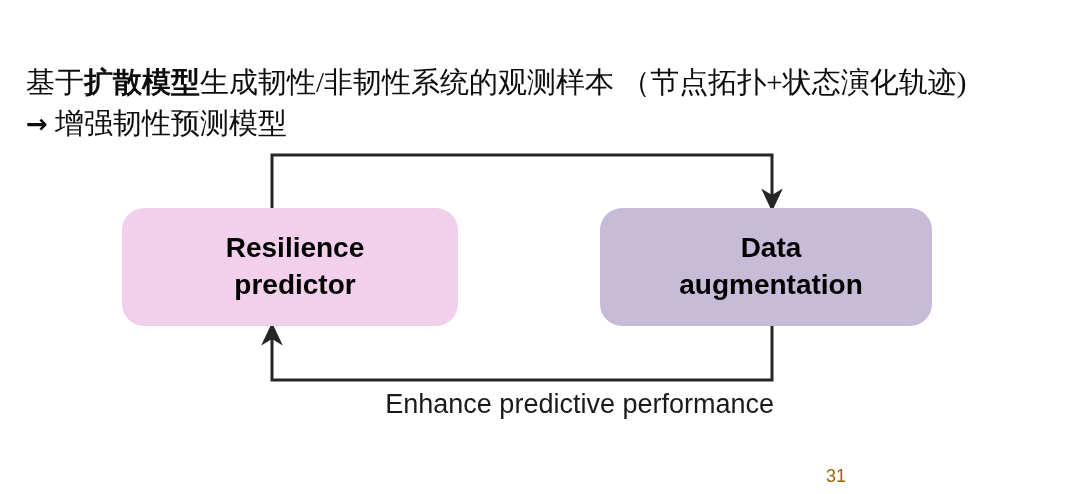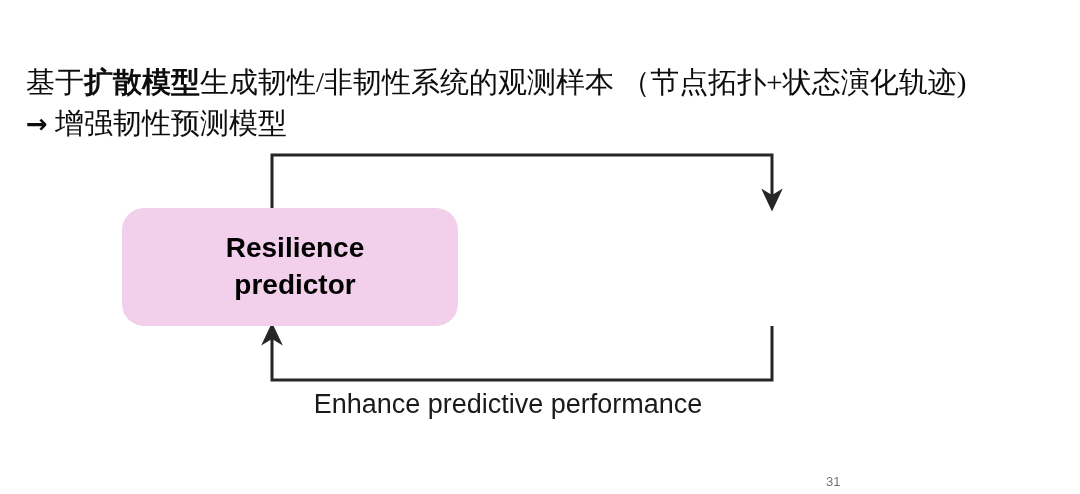--- a/index.html
+++ b/index.html
@@ -91,33 +91,33 @@
     color: #1a1a1a;
     text-align: center;
     white-space: pre-wrap;
   }
   #label-guide {
     left: 262px;
     top: 117px;
     width: 520px;
   }
   #label-enhance {
-    left: 248px;
+    left: 254px;
     top: 387px;
     width: 520px;
+    text-align: right;
   }
 
   #page-number {
     position: absolute;
     left: 826px;
     top: 466px;
     font-family: "Liberation Sans", sans-serif;
-    font-size: 13px;
-    color: #737373;
-    margin-top: 8px;
+    font-size: 18px;
+    color: #a16207;
   }
 </style>
 </head>
 <body>
 
 <div id="slide-title"><span>基于</span><span class="bold">扩散模型</span><span>生成韧性/非韧性系统的观测样本 （节点拓扑+状态演化轨迹)</span><br><span class="arrow-glyph">→</span><span> 增强韧性预测模型</span></div>
 
 <div id="diagram">
 
   <svg id="connector-svg" viewBox="0 0 1080 494" xmlns="http://www.w3.org/2000/svg">
@@ -130,19 +130,23 @@
     <path d="M272,208 L272,155 L772,155 L772,200" fill="none" stroke="#262626" stroke-width="3" marker-end="url(#arrowhead)"></path>
 
     <path d="M772,326 L772,380 L272,380 L272,334" fill="none" stroke="#262626" stroke-width="3" marker-end="url(#arrowhead)"></path>
   </svg>
 
   <div class="node-box" id="box-resilience-predictor">
     <span style="white-space: pre-line;">Resilience
 predictor</span>
   </div>
 
+  <div class="node-box" id="box-data-augmentation">
+    <span style="white-space: pre-line;">Data
+augmentation</span>
+  </div>
 
 
   <div class="edge-label" id="label-enhance" style="white-space: pre-line;">Enhance predictive performance</div>
 
 </div>
 
 <div id="page-number">31</div>
 
 </body></html>

